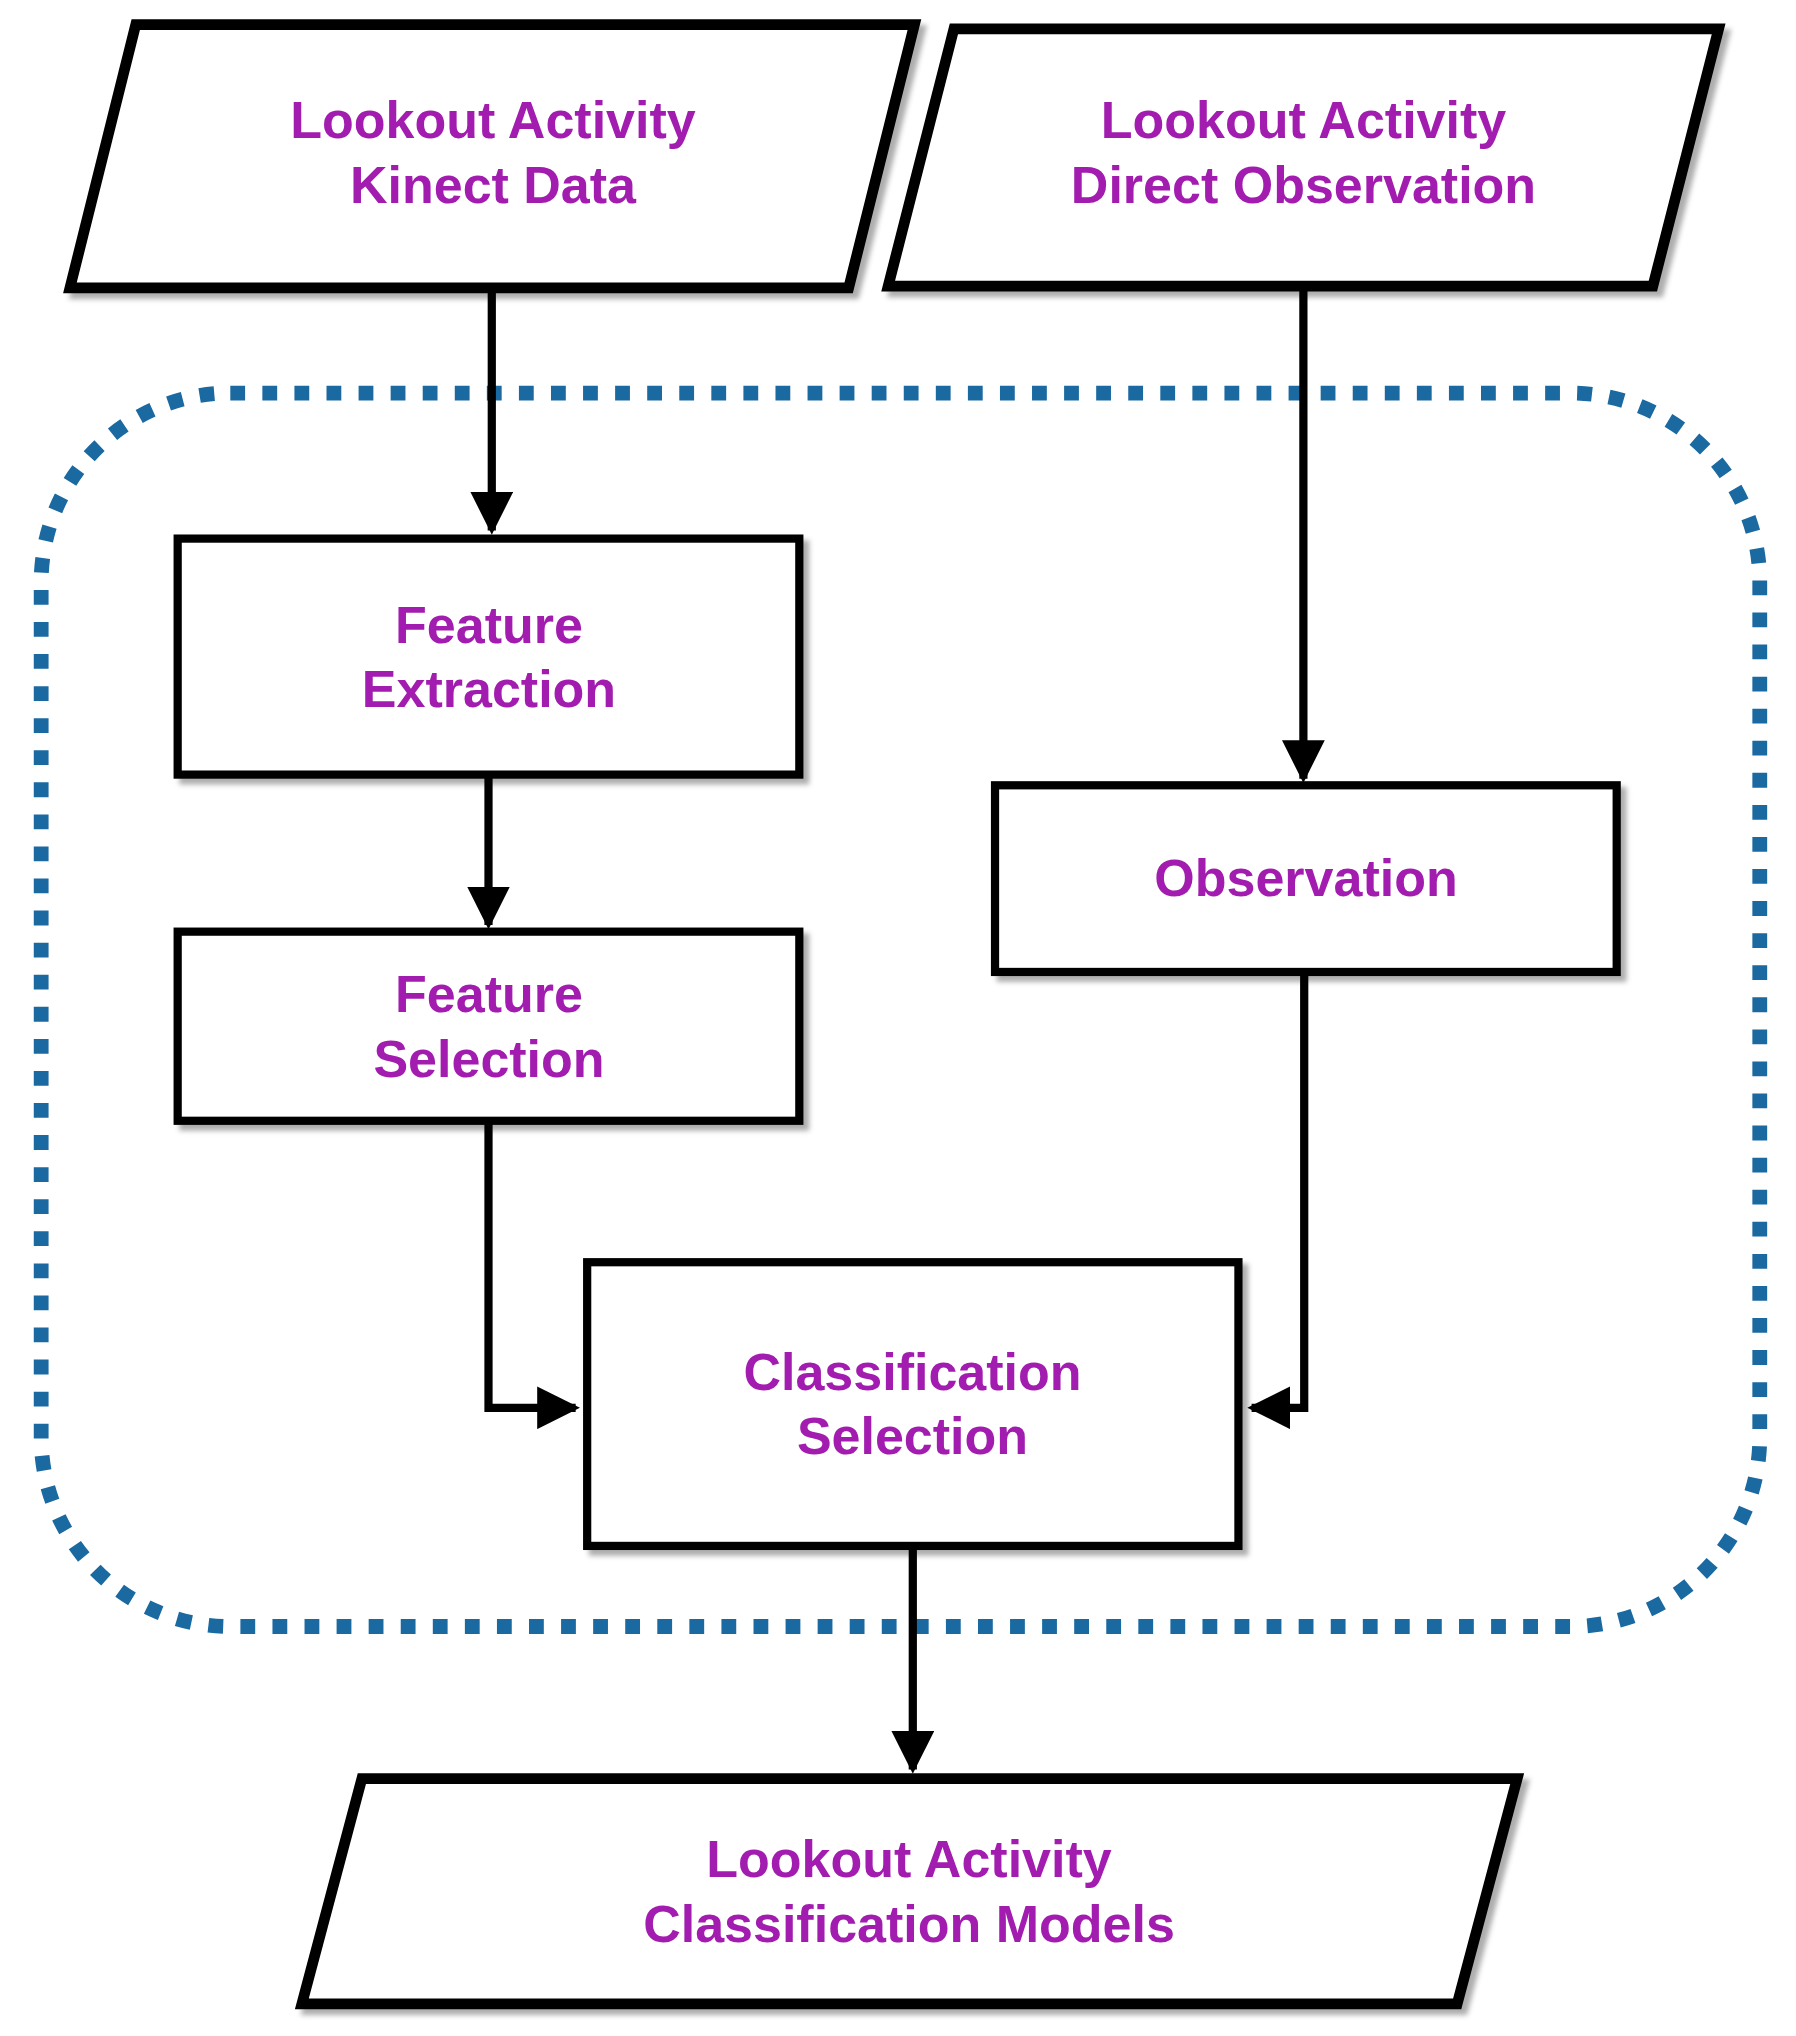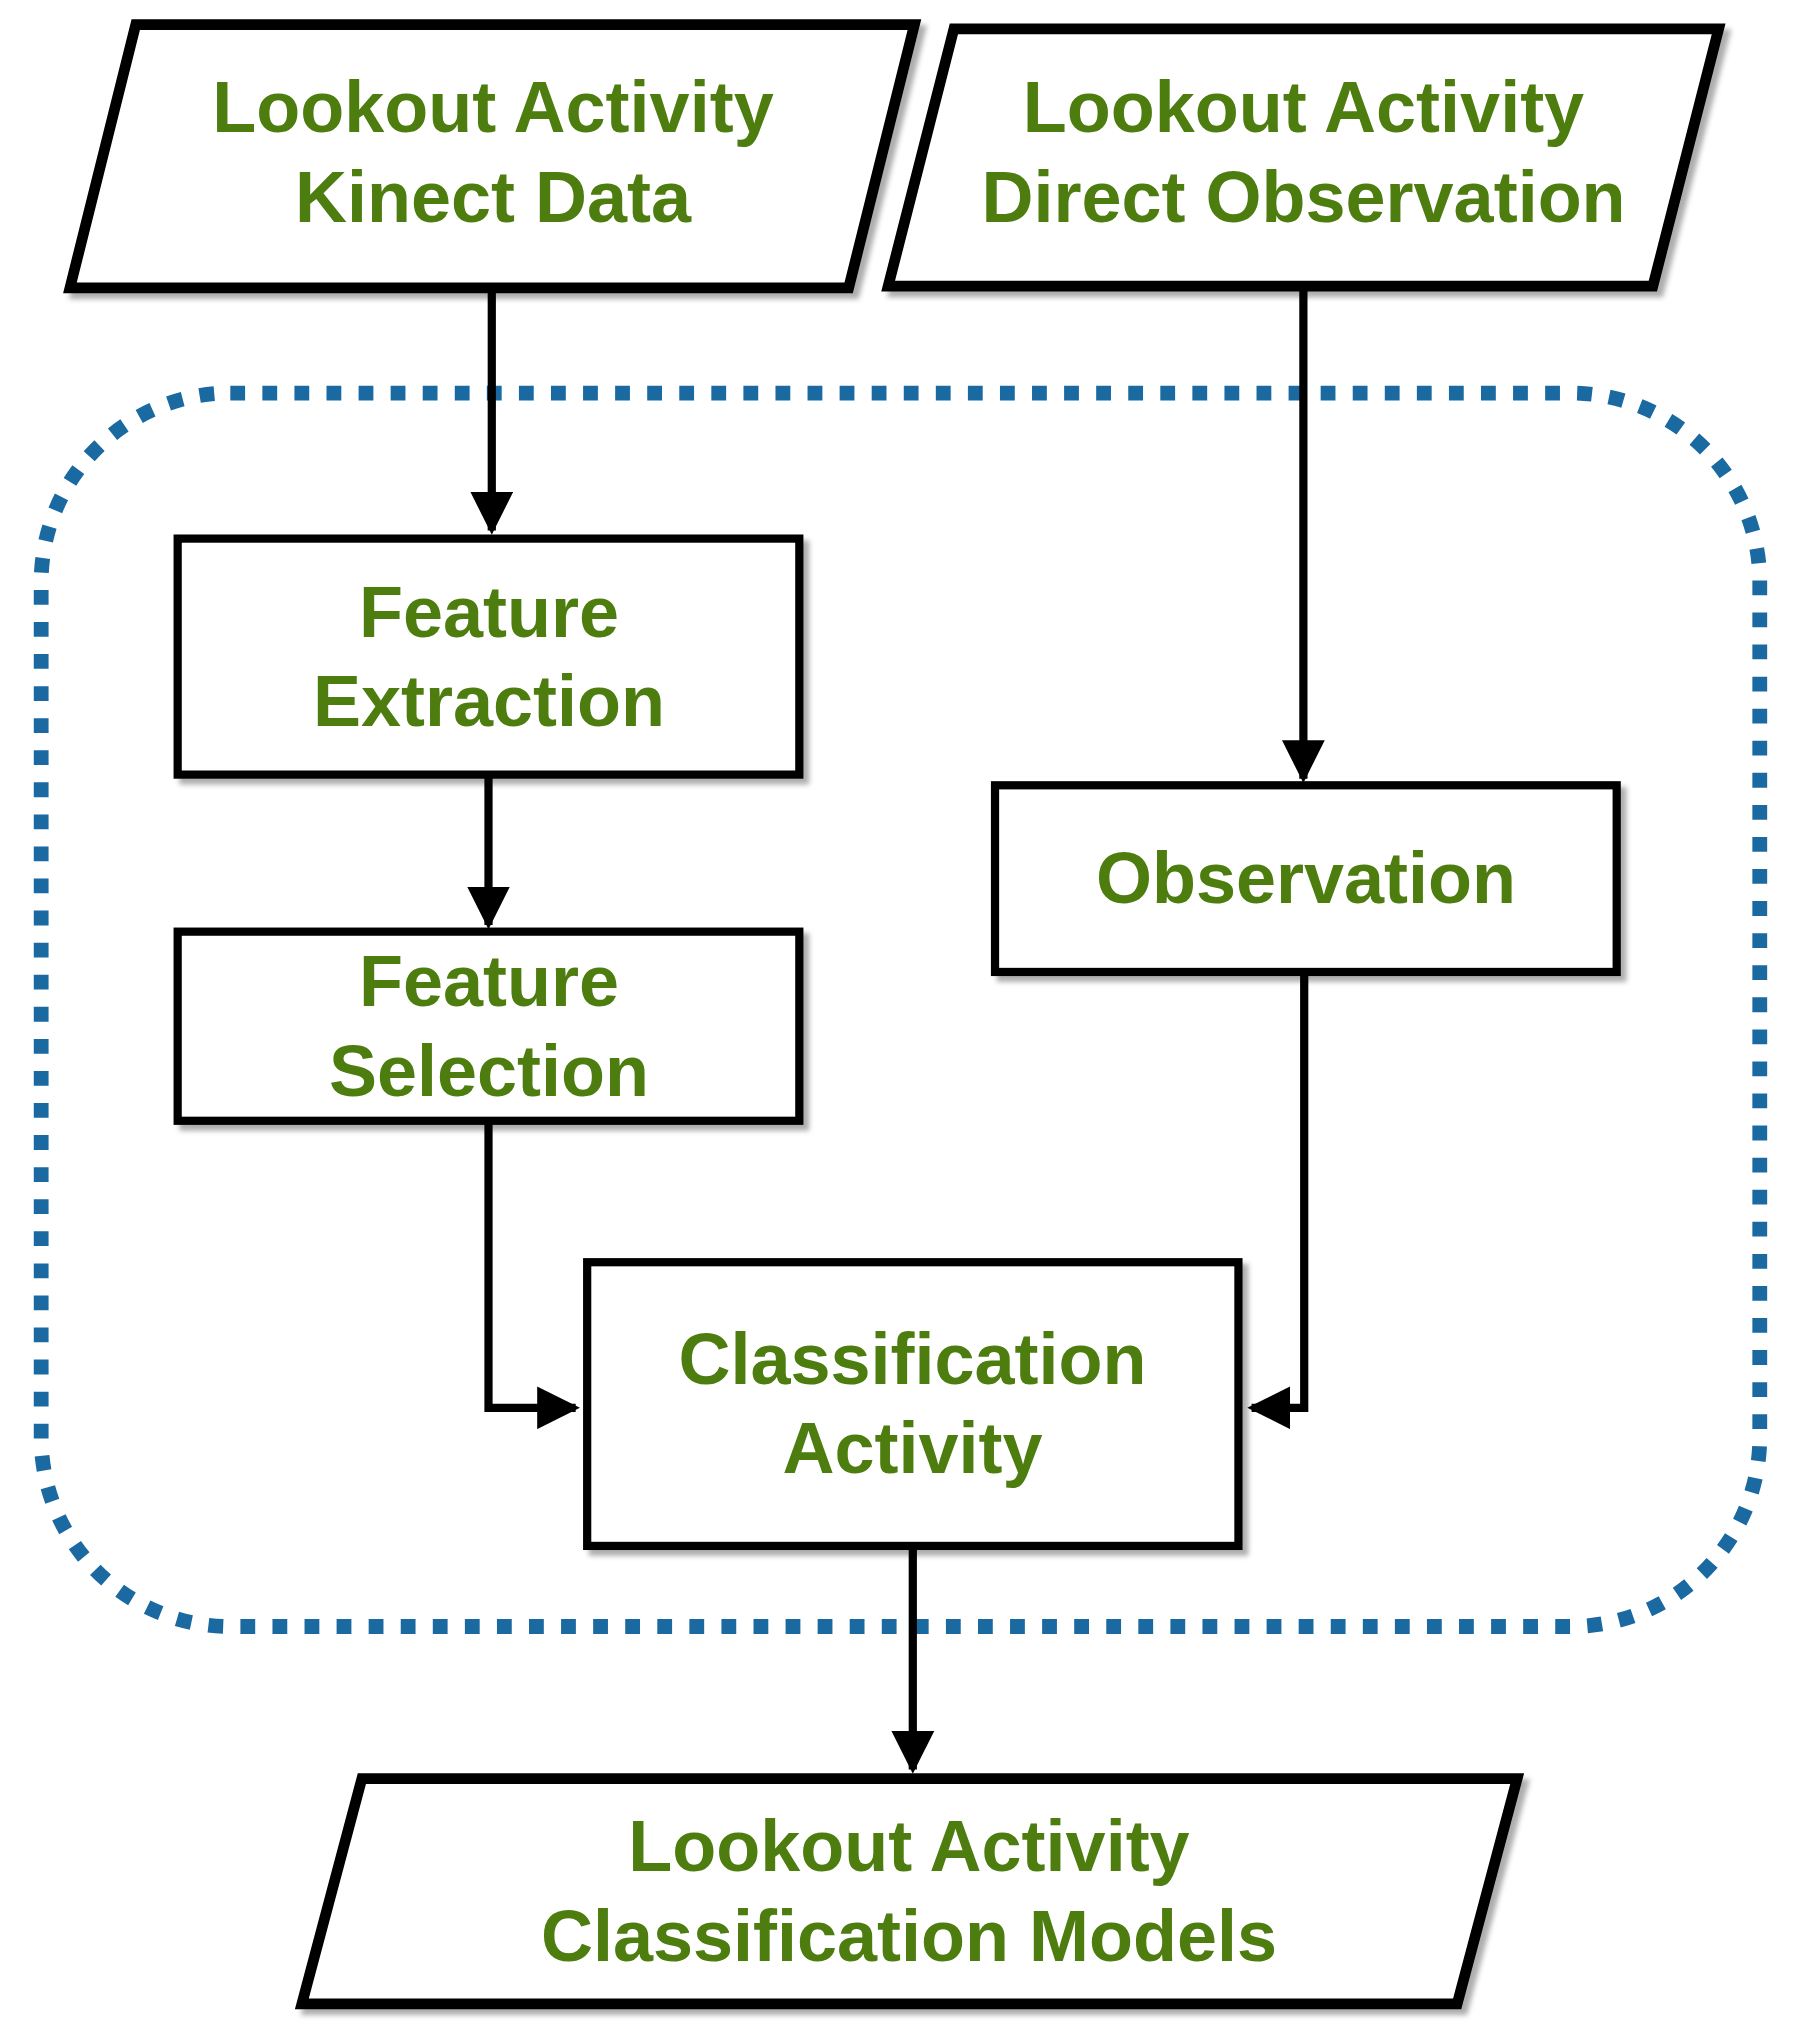--- a/index.html
+++ b/index.html
@@ -23,22 +23,22 @@
     height: 2036px;
     display: block;
   }
   .label {
     position: absolute;
     display: flex;
     align-items: center;
     justify-content: center;
     text-align: center;
     font-weight: 700;
-    color: #4d7c0f;
-    font-size: 72px;
+    color: #a21caf;
+    font-size: 52px;
     line-height: 1.24;
     white-space: pre-line;
     letter-spacing: 0px;
     pointer-events: none;
   }
   
   .label.kinect          { left: 90px;  top: 29px;   width: 806px;  height: 247px; }
   .label.direct-obs      { left: 913px; top: 31px;   width: 781px;  height: 243px; }
   .label.feat-extract    { left: 178px;  top: 539px;  width: 622px;  height: 236px; }
   .label.feat-select     { left: 178px;  top: 932px; width: 622px;  height: 189px; }
@@ -91,19 +91,19 @@
 
   <div class="label feat-extract">Feature
 Extraction</div>
 
   <div class="label feat-select">Feature
 Selection</div>
 
   <div class="label validation">Observation</div>
 
   <div class="label class-modeling">Classification
-Activity</div>
+Selection</div>
 
   <div class="label class-models">Lookout Activity
 Classification Models</div>
 
 </div>
 
 
 </body></html>

